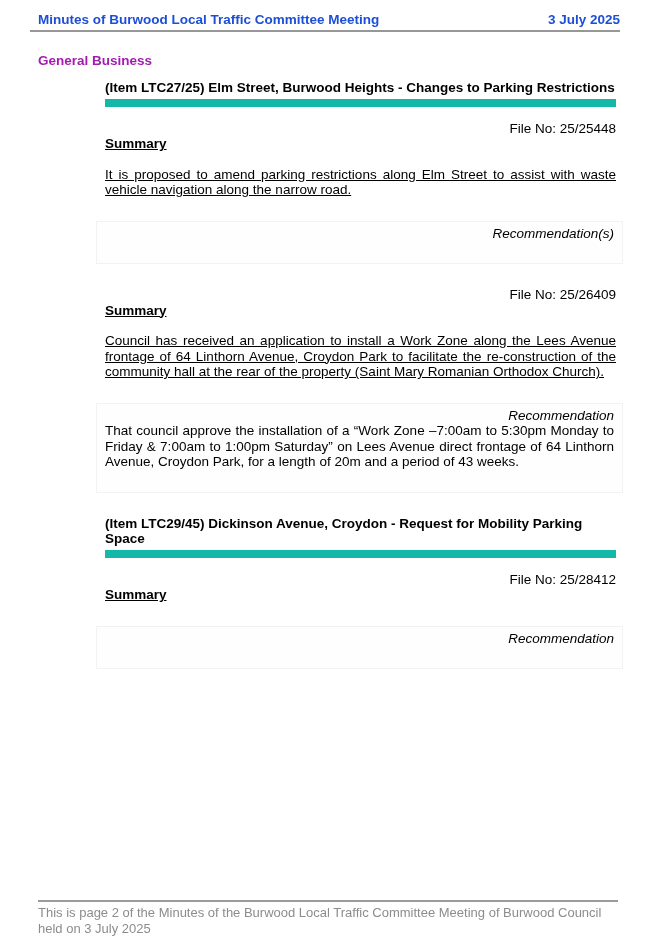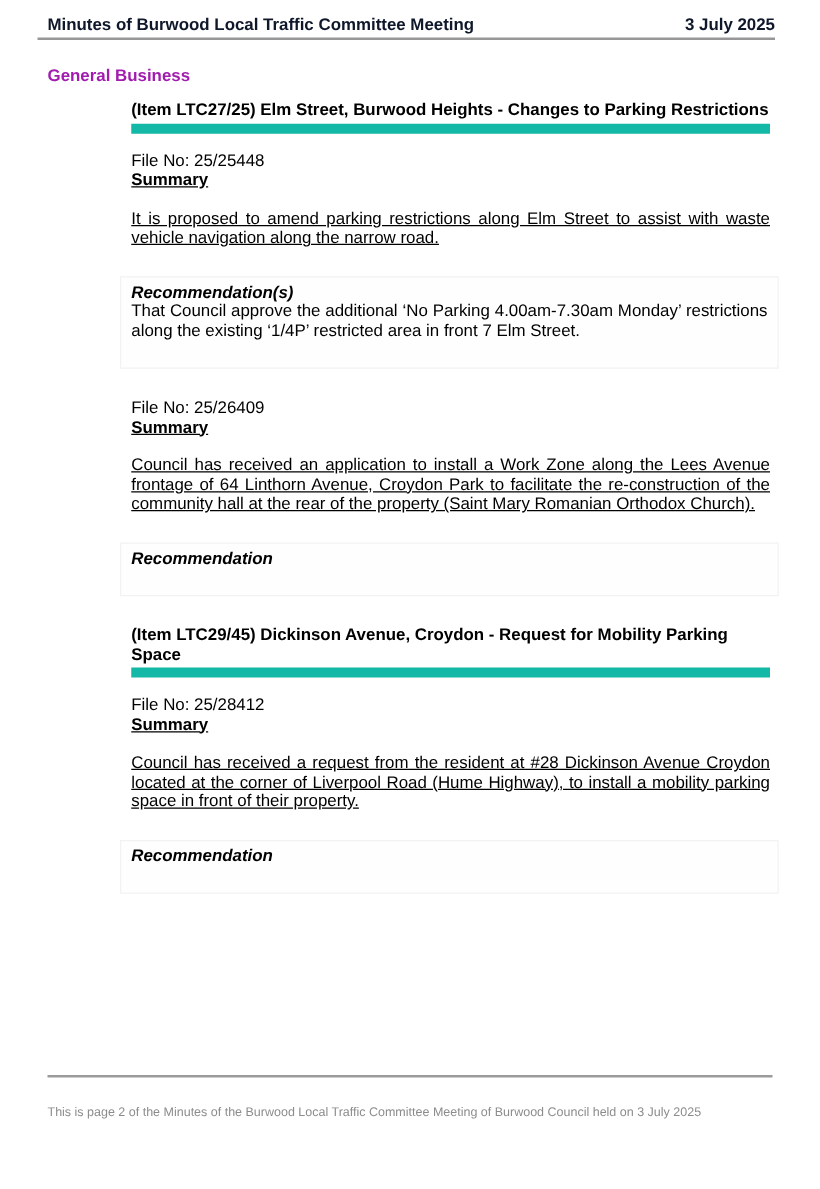--- a/index.html
+++ b/index.html
@@ -17,21 +17,21 @@
   .page-header {
     position: absolute;
     top: 12px;
     left: 30px;
     right: 36px;
     display: flex;
     justify-content: space-between;
     align-items: flex-end;
     border-bottom: 2px solid #979797;
     padding-bottom: 3px;
-    color: #0f172a;
+    color: #1d4ed8;
     font-weight: bold;
     font-size: 13.5px;
     line-height: 15px;
   }
   .page-header .title { padding-left: 8px; }
 
   
   .section-title {
     position: absolute;
     top: 53px;
@@ -53,21 +53,21 @@
 
   .item { margin-bottom: 24px; }
 
   .item-heading {
     font-weight: bold;
     border-bottom: 8px solid #14b8a6;
     padding-bottom: 3px;
   }
 
   .file-no {
-    text-align: left;
+    text-align: right;
     margin-top: 14px;
   }
 
   .summary-label {
     font-weight: bold;
     text-decoration: underline;
   }
 
   .body-text {
     margin-top: 15px;
@@ -78,36 +78,37 @@
   .rec-block {
     margin-top: 24px;
     margin-left: -8px;
     margin-right: -6px;
     padding: 4px 8px 22px 8px;
     background: #fefefe;
     box-shadow: 0 0 0 1px #f2f2f2;
   }
 
   .rec-label {
-    font-weight: bold;
+    font-weight: normal;
     font-style: italic;
+    text-align: right;
   }
 
   .rec-text { text-align: justify; }
 
   
   .page-footer {
     position: absolute;
-    top: 860px;
+    top: 900px;
     left: 38px;
     right: 38px;
     border-top: 2px solid #9b9b9b;
-    padding-top: 21px;
+    padding-top: 3px;
     color: #8c8c8c;
-    font-size: 10px;
+    font-size: 13px;
     line-height: 15.5px;
   }
 </style>
 </head>
 <body>
 
 <div class="page">
 
   <div class="page-header">
     <span class="title">Minutes of Burwood Local Traffic Committee Meeting</span>
@@ -118,38 +119,37 @@
 
   <div class="content">
 
     <div class="item">
       <div class="item-heading">(Item LTC27/25) Elm Street, Burwood Heights - Changes to Parking Restrictions</div>
       <div class="file-no">File No: 25/25448</div>
       <div><span class="summary-label">Summary</span></div>
       <div class="body-text">It is proposed to amend parking restrictions along Elm Street to assist with waste vehicle navigation along the narrow road.</div>
       <div class="rec-block">
         <div class="rec-label">Recommendation(s)</div>
-        <div class="rec-text">That Council approve the additional ‘No Parking 4.00am-7.30am Monday’ restrictions along the existing ‘1/4P’ restricted area in front 7 Elm Street.</div>
       </div>
     </div>
 
     <div class="item">
       <div class="file-no">File No: 25/26409</div>
       <div><span class="summary-label">Summary</span></div>
       <div class="body-text">Council has received an application to install a Work Zone along the Lees Avenue frontage of 64 Linthorn Avenue, Croydon Park to facilitate the re-construction of the community hall at the rear of the property (Saint Mary Romanian Orthodox Church).</div>
       <div class="rec-block">
         <div class="rec-label">Recommendation</div>
+        <div class="rec-text">That council approve the installation of a “Work Zone –7:00am to 5:30pm Monday to Friday &amp; 7:00am to 1:00pm Saturday” on Lees Avenue direct frontage of 64 Linthorn Avenue, Croydon Park, for a length of 20m and a period of 43 weeks.</div>
       </div>
     </div>
 
     <div class="item">
       <div class="item-heading">(Item LTC29/45) Dickinson Avenue, Croydon - Request for Mobility Parking Space</div>
       <div class="file-no">File No: 25/28412</div>
       <div><span class="summary-label">Summary</span></div>
-      <div class="body-text">Council has received a request from the resident at #28 Dickinson Avenue Croydon located at the corner of Liverpool Road (Hume Highway), to install a mobility parking space in front of their property.</div>
       <div class="rec-block">
         <div class="rec-label">Recommendation</div>
       </div>
     </div>
 
   </div>
 
   <div class="page-footer">
     <div>This is page 2 of the Minutes of the Burwood Local Traffic Committee Meeting of Burwood Council held on 3 July 2025</div>
   </div>

